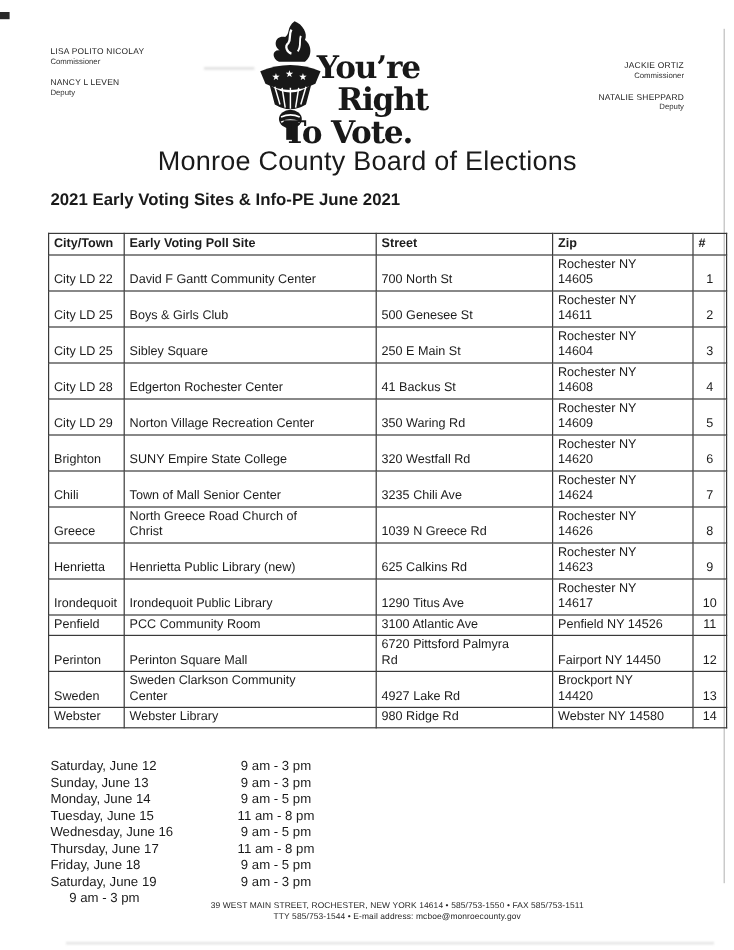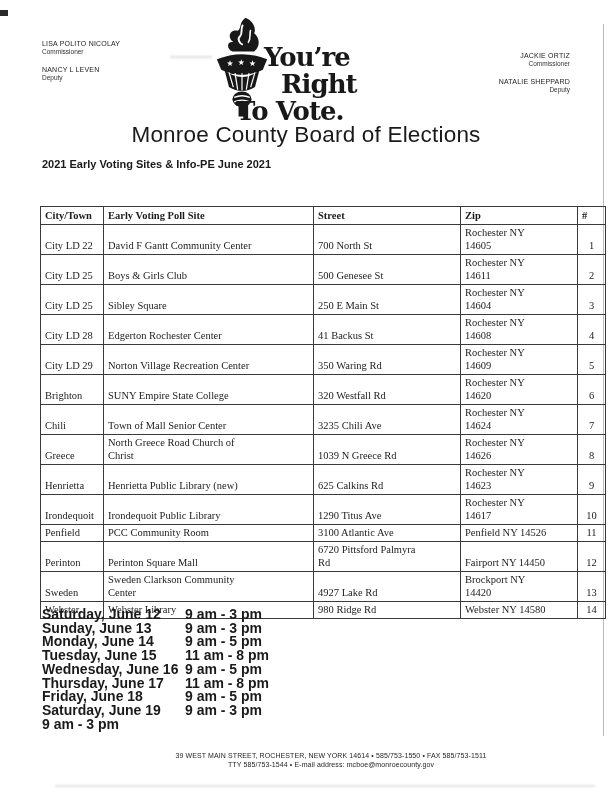--- a/index.html
+++ b/index.html
@@ -29,45 +29,45 @@
 
   
   .logo { position: absolute; left: 216px; top: 14px; width: 180px; height: 112px; }
   .logo svg { position: absolute; left: 0; top: 2px; }
   .logo-text { position: absolute; font-family: "DejaVu Serif", serif; font-weight: bold; color: #181818; font-size: 26px; letter-spacing: -1px; white-space: nowrap; }
   .logo-line1 { left: 48px; top: 28px; }
   .logo-line2 { left: 54px; top: 55px; margin-left: 11px; }
   .logo-line3 { left: 20px; top: 82px; }
 
   .page-title { position: absolute; left: 0; right: 0; top: 122px; text-align: center; font-size: 22.5px; color: #1a1a1a; letter-spacing: 0.2px; }
-  .subtitle { position: absolute; left: 42px; top: 158px; font-size: 11px; font-weight: bold; color: #1a1a1a; }
-
-  
-  table.sites { position: absolute; left: 40px; top: 206px; width: 565px; border-collapse: collapse; table-layout: fixed; font-family: Liberation Serif, serif; }
+  .subtitle { position: absolute; left: 42px; top: 158px; font-size: 14px; font-weight: bold; color: #1a1a1a; }
+
+  
+  table.sites { position: absolute; left: 40px; top: 194px; width: 565px; border-collapse: collapse; table-layout: fixed; }
   table.sites th, table.sites td {
     border: 1.6px solid #3a3a3a;
     font-size: 10.5px; line-height: 13px;
     padding: 1px 4px 2px 4px;
     vertical-align: bottom;
     white-space: pre-line;
     overflow: hidden;
   }
   table.sites th { text-align: left; font-weight: bold; height: 18px; vertical-align: middle; }
   col.c-city { width: 63px; } col.c-site { width: 210px; }
   col.c-street { width: 147px; } col.c-zip { width: 117px; } col.c-num { width: 28px; }
   td.c-zip { vertical-align: bottom; }
   th.c-num, td.c-num { text-align: center; }
   table.sites td { height: 15px; }
   table.sites tr.two-line td { height: 28px; }
 
   
-  .schedule { position: absolute; left: 42px; top: 608px; font-size: 14px; line-height: 13.7px; color: #1a1a1a; font-weight: bold; }
+  .schedule { position: absolute; left: 42px; top: 633px; font-size: 11px; line-height: 13.7px; color: #1a1a1a; }
   .sched-row { display: flex; }
   .sched-day { width: 143px; }
-  .sched-time { width: 90px; }
+  .sched-time { width: 90px; text-align: center; }
 
   
   .footer { position: absolute; left: 60px; right: 10px; top: 751px; text-align: center; font-size: 7px; line-height: 9px; color: #252525; letter-spacing: 0.1px; }
 </style>
 </head>
 <body>
 
 <div class="page">
 
   <div class="artifact-corner"></div>

